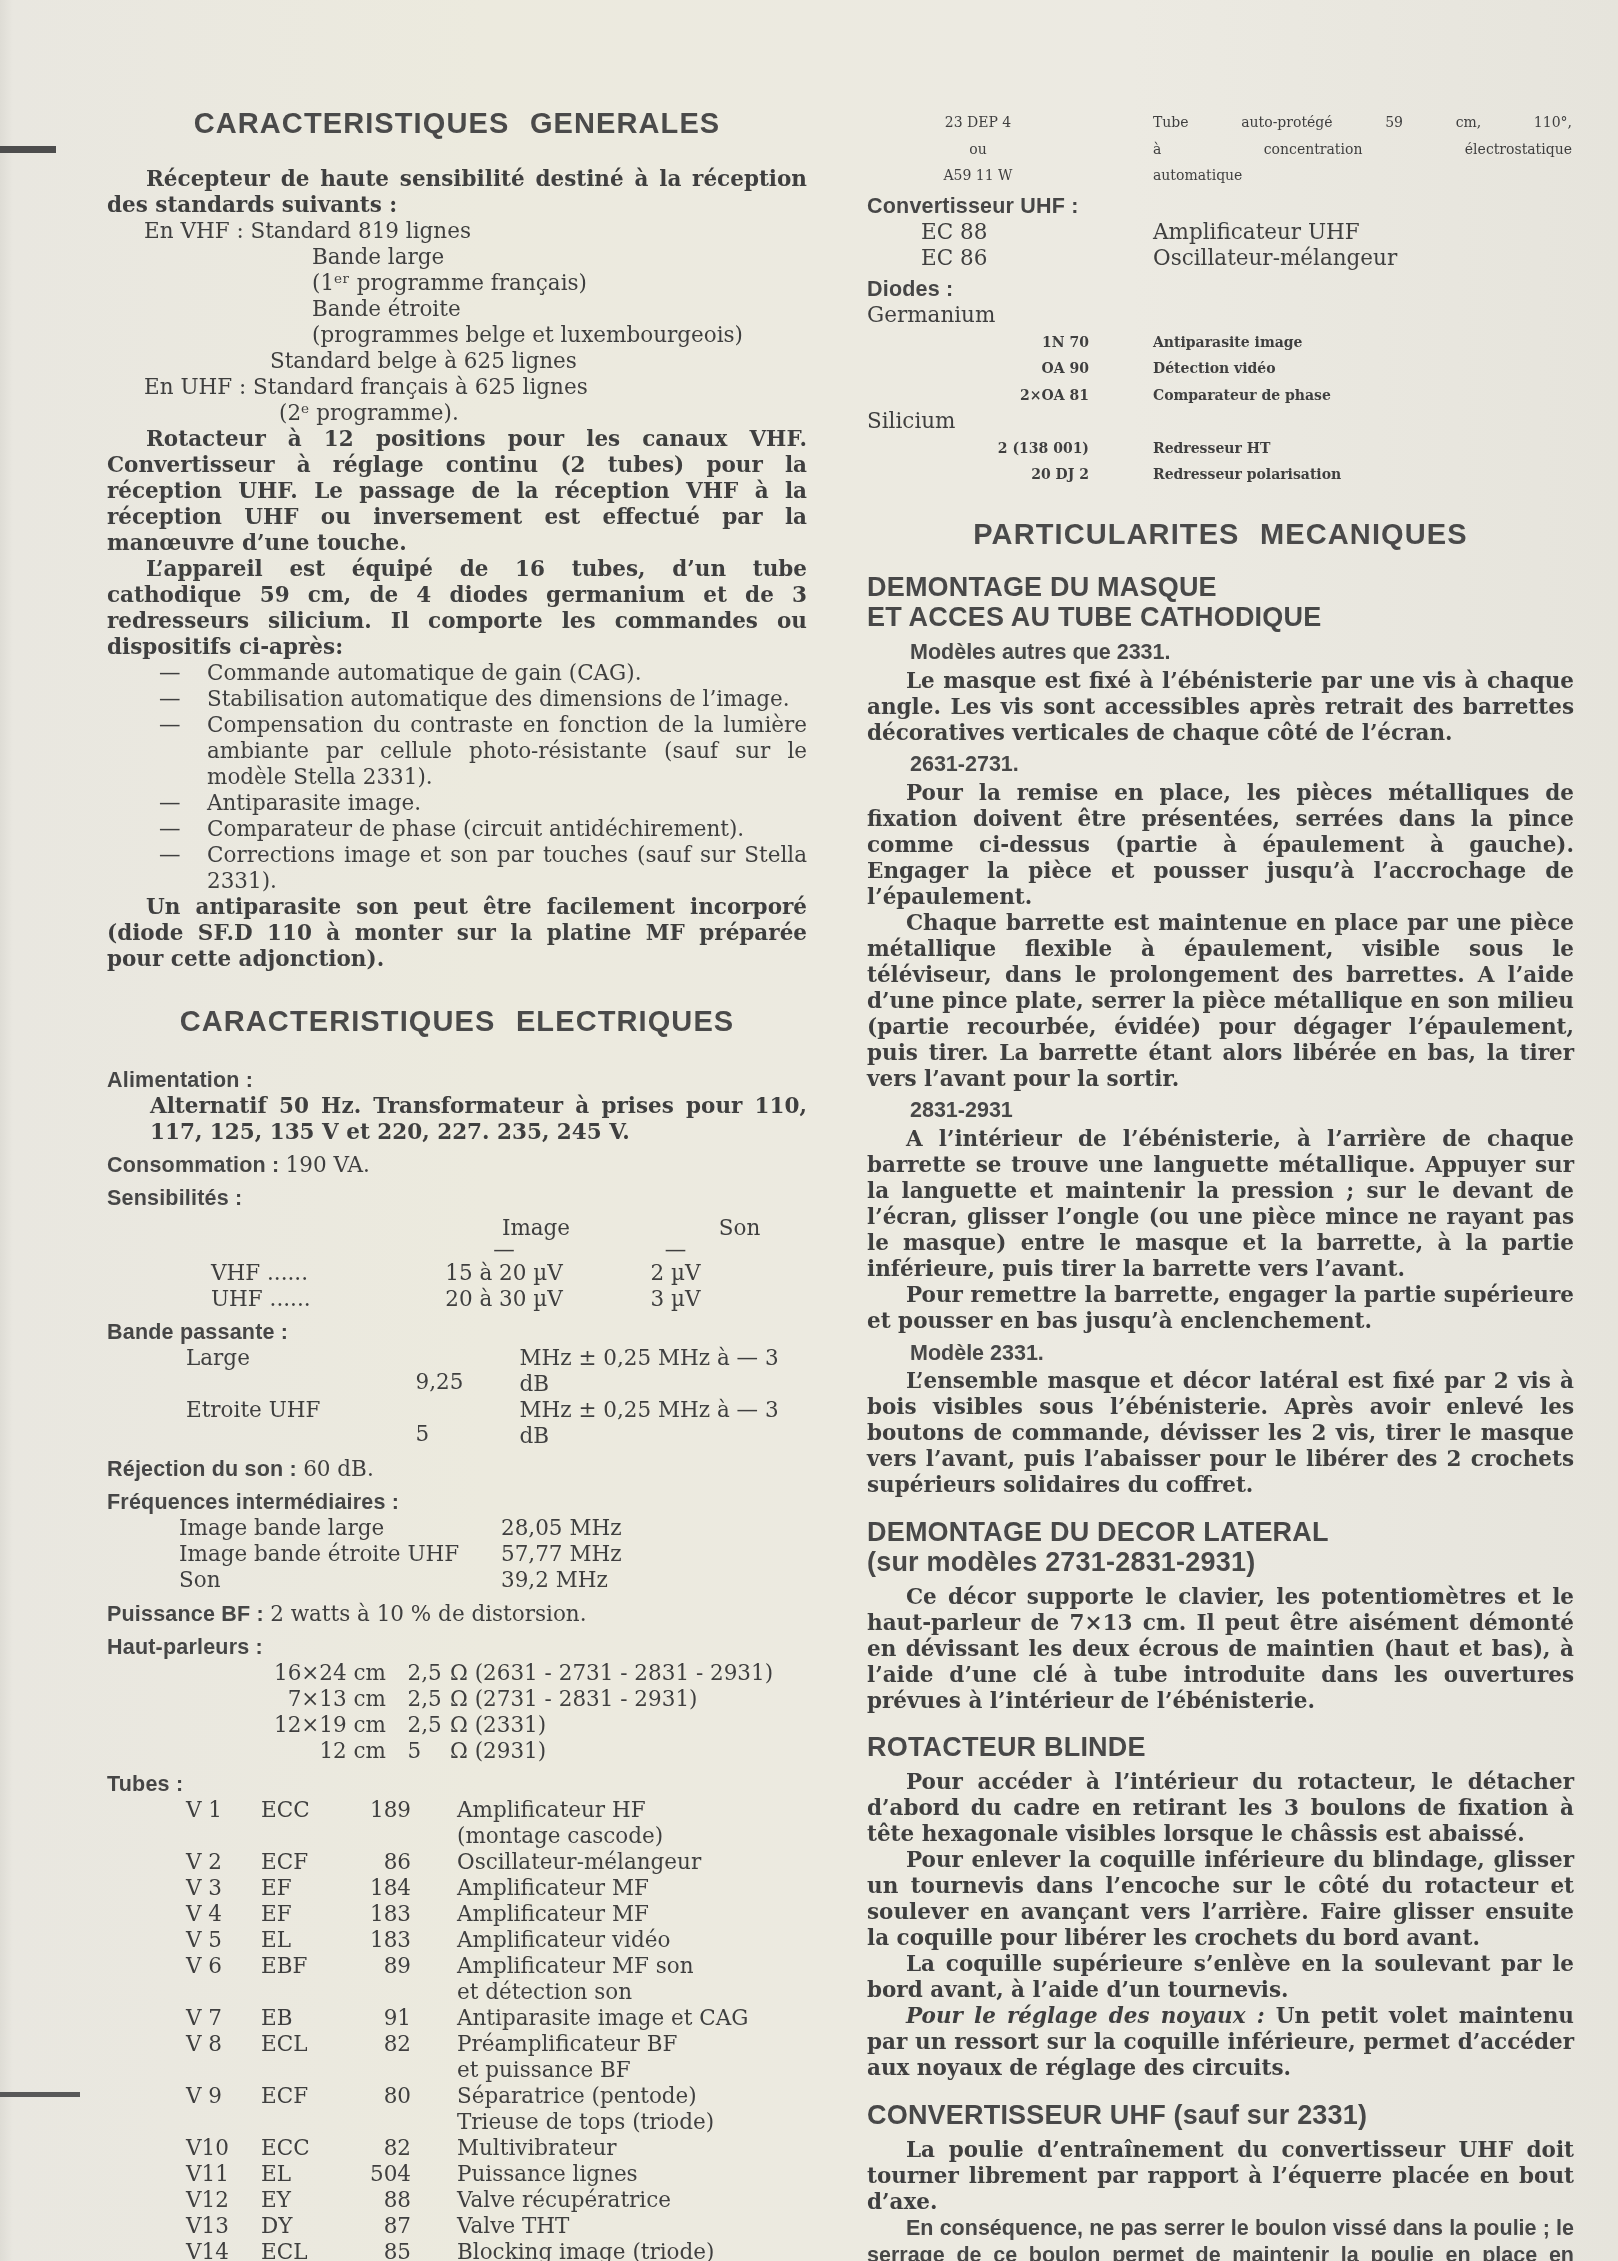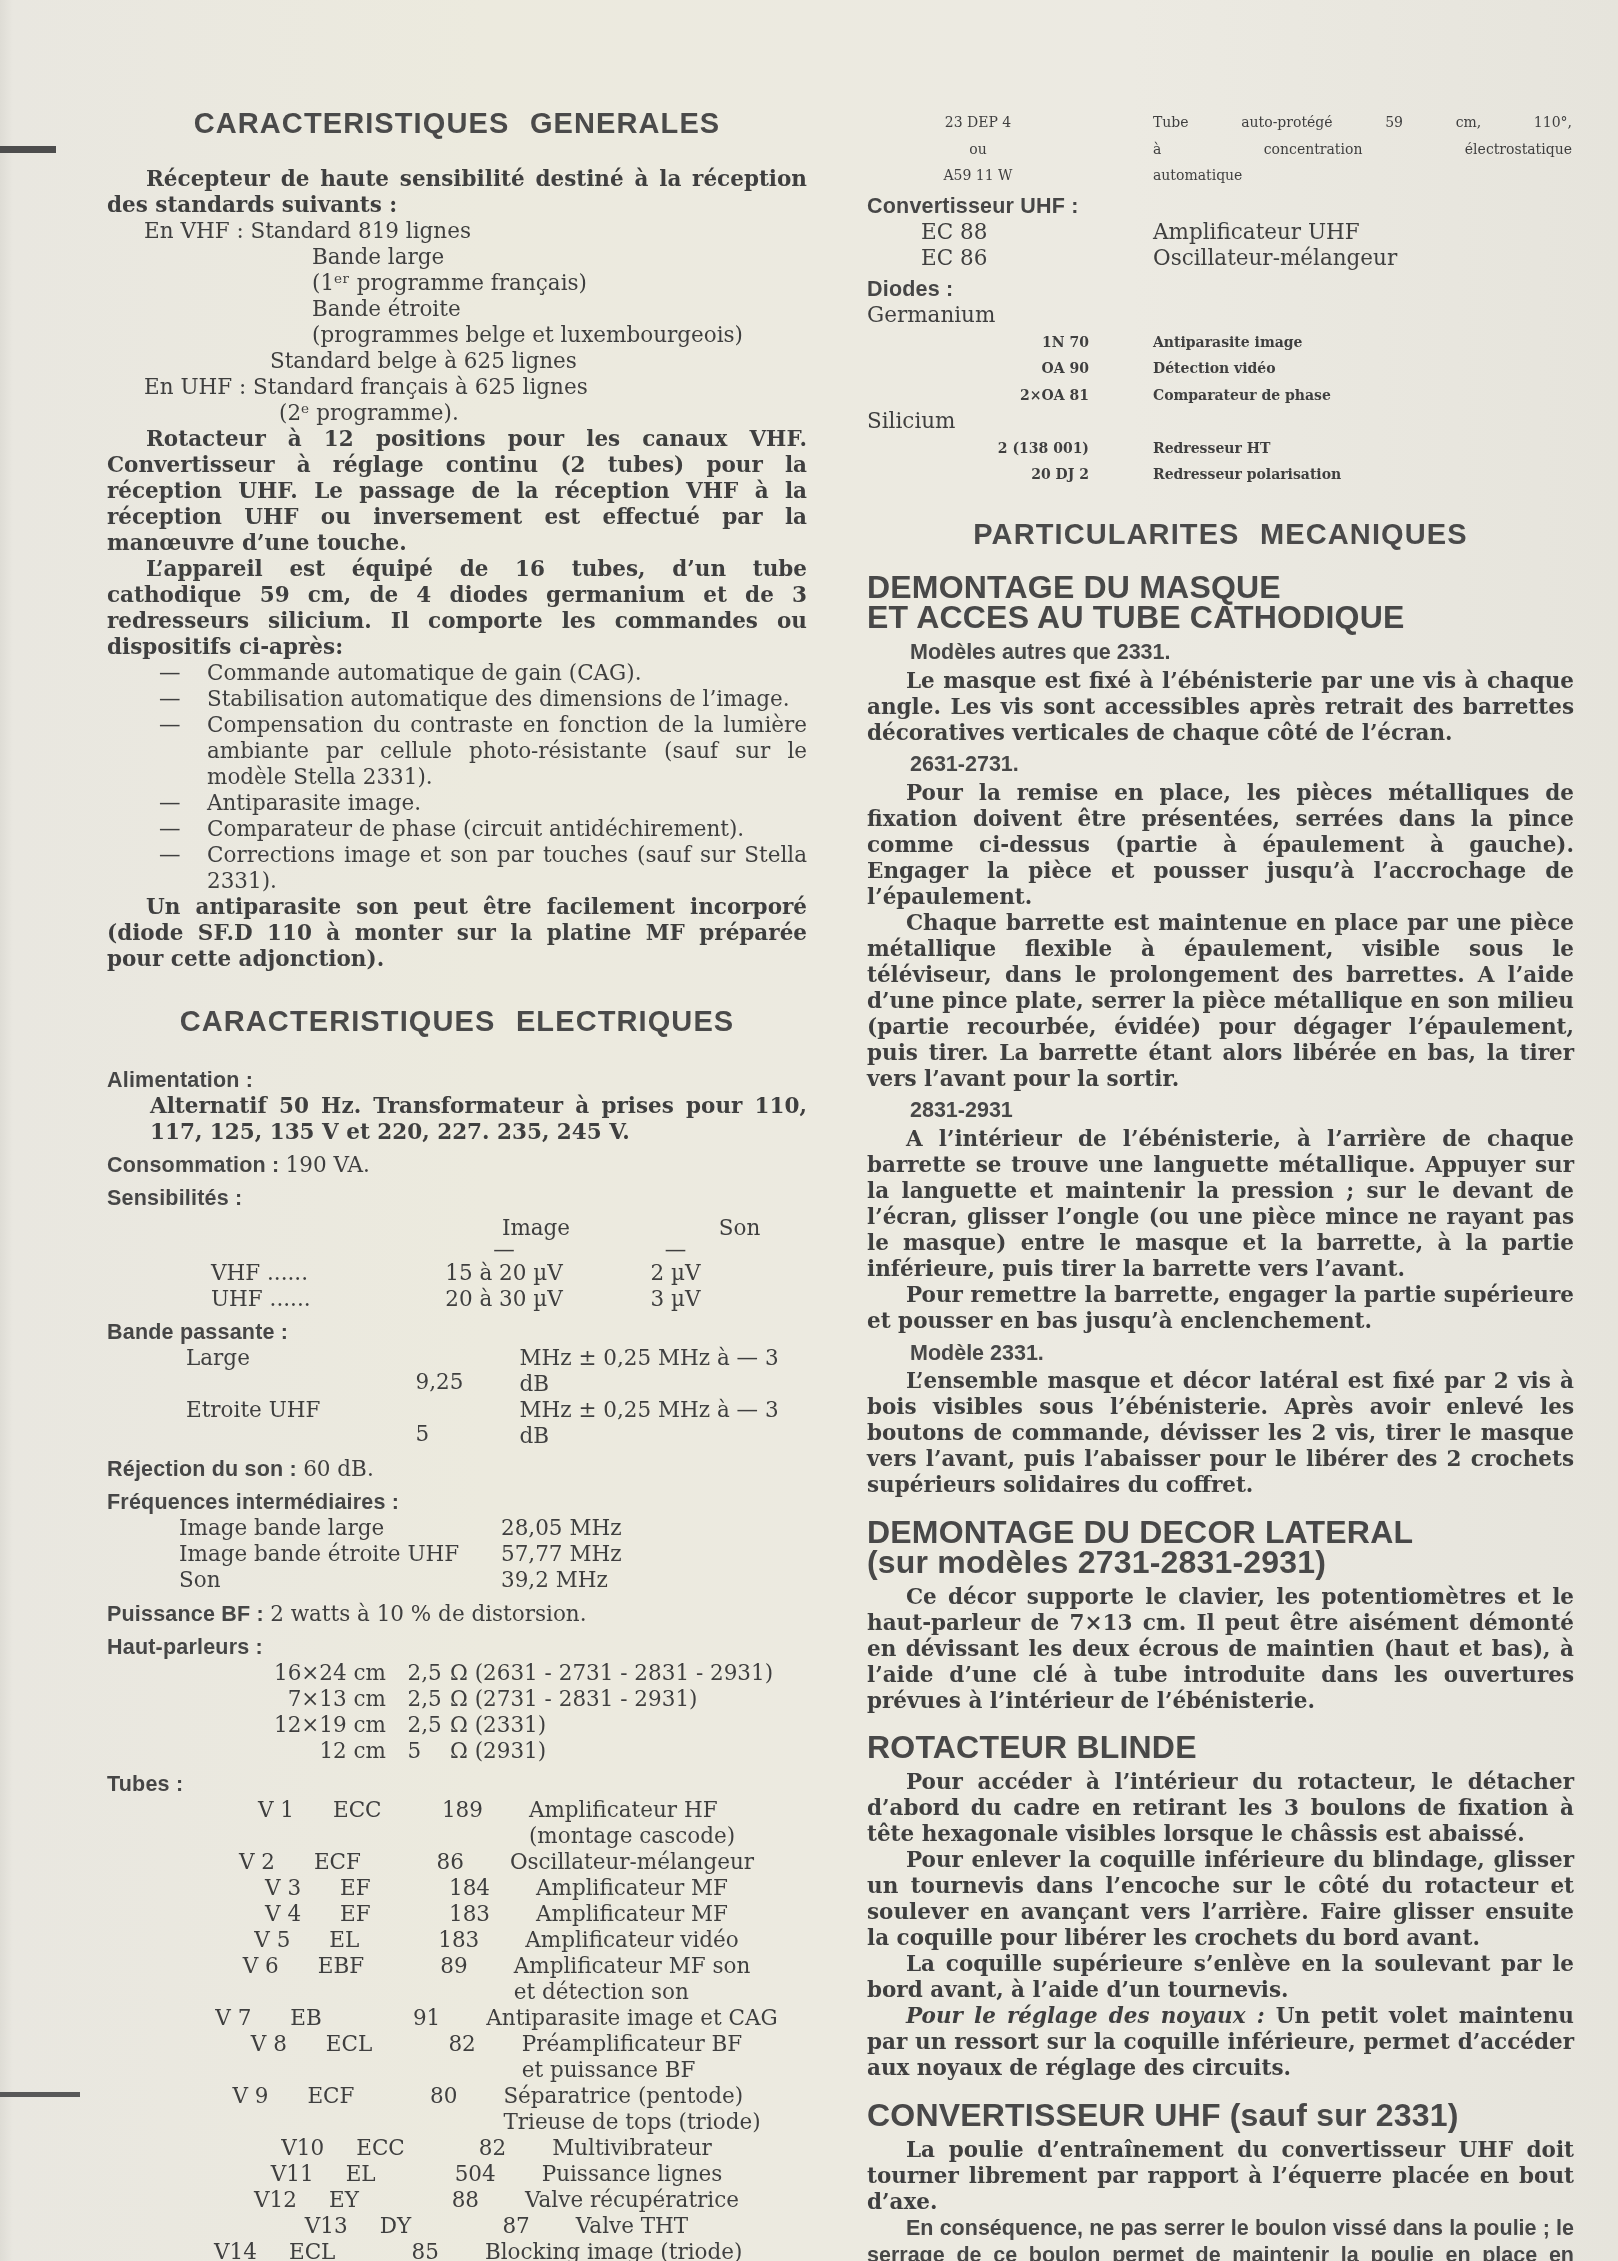--- a/index.html
+++ b/index.html
@@ -39,39 +39,39 @@
   .bp{padding-left:79px;gap:31px;}
   .bp .bpl{width:204px;}
   .bp .bpn{width:75px;margin-top:24px;}
   
   .fq{padding-left:72px;}
   .fq .fql{width:322px;}
   
   .hp .hps{width:279px;text-align:right;box-sizing:border-box;}
   .hp .hpi{width:64px;padding-left:21.5px;box-sizing:border-box;}
   
-  .tr{padding-left:79px;justify-content:center;}
+  .tr{padding-left:79px;}
   .tr .tid{width:75px;}
   .tr .tfam{width:86px;}
   .tr .tnum{width:64px;text-align:right;}
   .tr .tdesc{padding-left:46px;}
   .tr .dl{display:block;}
   
   .crt{display:flex;font-size:14px;line-height:26.5px;}
   .crt .crt-ids{width:222px;text-align:center;}
   .crt .crt-desc{margin-left:64px;width:419px;}
   .just{text-align:justify;text-align-last:justify;}
   .cr{display:flex;font-size:21.5px;line-height:26.5px;}
   .cr .crid{width:286px;padding-left:54px;box-sizing:border-box;}
   .dio{display:flex;font-size:14px;line-height:26.5px;font-weight:bold;}
   .dio .did{width:222px;text-align:right;}
   .dio .ddc{margin-left:64px;}
   .plain{font-size:21.5px;line-height:26.5px;}
   
-  .h2{font-family:"Liberation Sans",sans-serif;font-weight:700;font-size:32px;line-height:30px;
+  .h2{font-family:"Liberation Sans",sans-serif;font-weight:700;font-size:27px;line-height:30px;
       color:#484848;letter-spacing:0.2px;margin:18.6px 0 7.2px 0;}
   .h2 .l2{display:block;}
   .h3{font-family:"Liberation Sans",sans-serif;font-weight:700;font-size:21.5px;line-height:27px;
       color:#484848;padding-left:43px;margin:5.7px 0 1.4px 0;}
   .pb{font-family:"Liberation Sans",sans-serif;font-weight:700;font-size:21.5px;line-height:27px;
       text-align:justify;text-indent:39px;color:#474747;margin:0;}
   .it{font-style:italic;}
   .mark{position:absolute;left:0;background:#4d4d4d;}
   .mark1{top:146px;width:56px;height:7.2px;}
   .mark2{top:2092px;width:80px;height:5px;background:#585858;}

